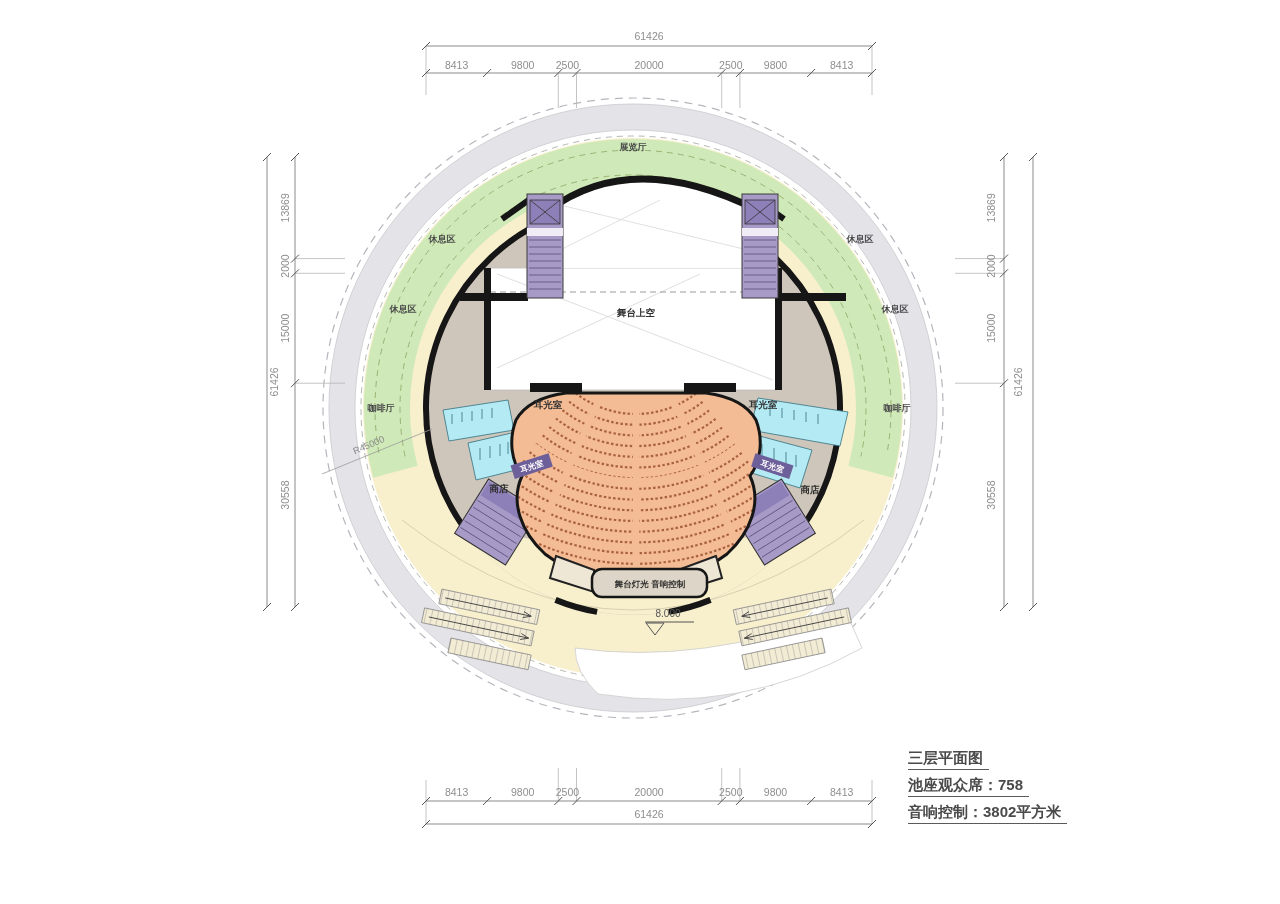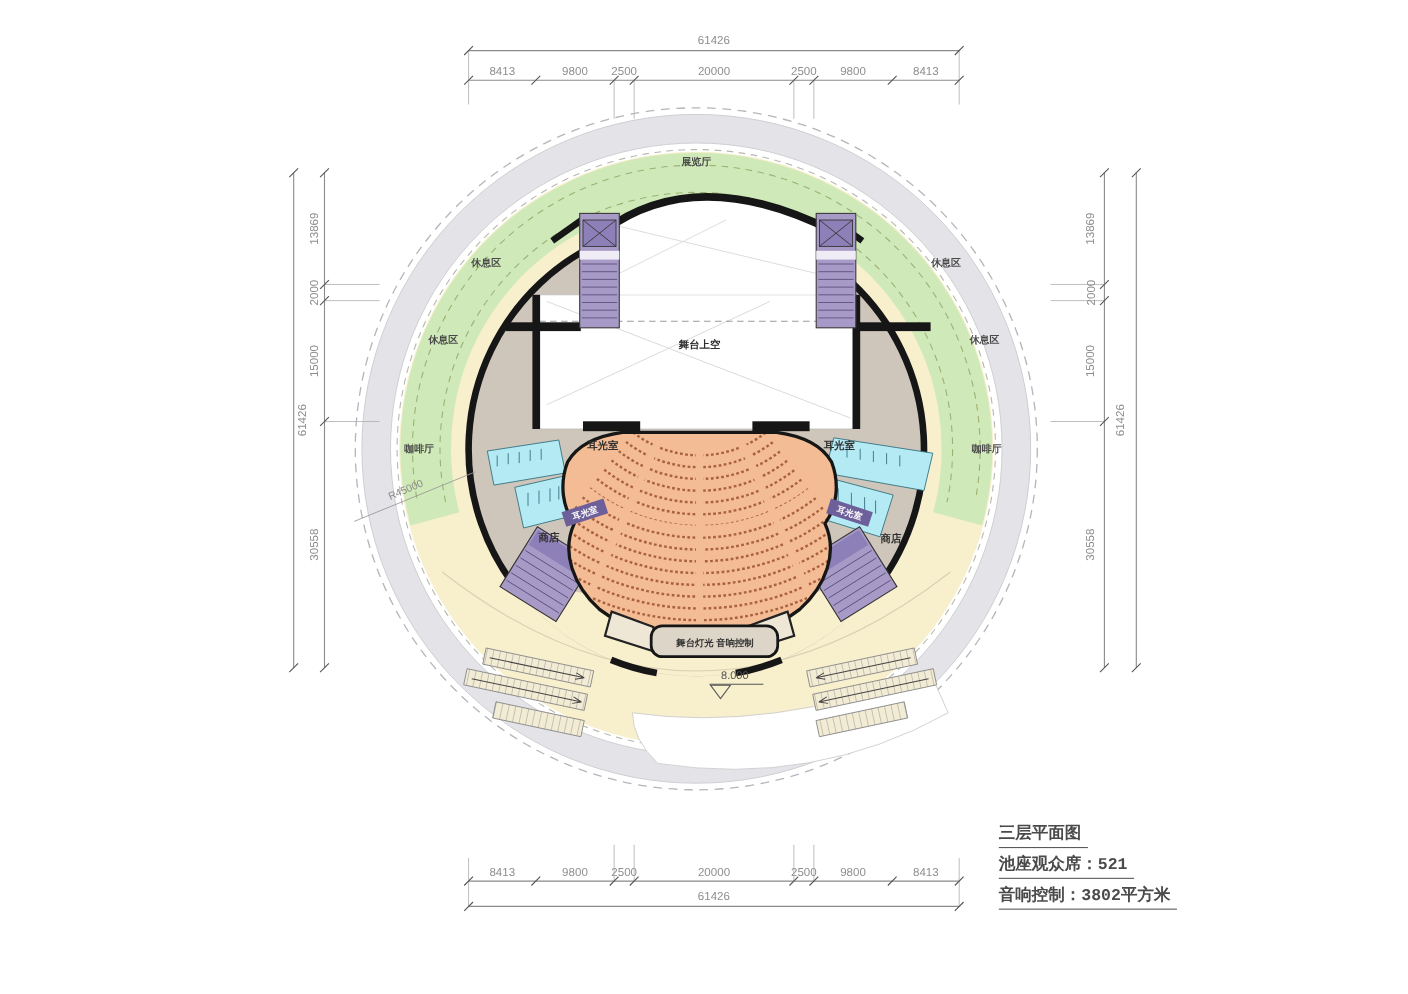--- a/index.html
+++ b/index.html
@@ -7,21 +7,21 @@
         font-family:"Liberation Sans", sans-serif;}
   svg{position:absolute;left:0;top:0;}
   svg text{font-family:"Liberation Sans", sans-serif;}
   .dimtxt{fill:#8e8e8e;font-size:10.5px;}
   .roomtxt{fill:#2f2f2f;font-size:9.5px;font-weight:bold;}
   .ringtxt{fill:#4a4a4a;font-size:9px;font-weight:bold;}
   .whitetag{fill:#ffffff;font-size:8px;font-weight:bold;}
   .title-block{position:absolute;left:908px;top:750px;color:#4a4a4a;font-size:15px;
                font-weight:bold;line-height:1;}
   .title-block .row{display:inline-block;border-bottom:1.5px solid #5a5a5a;
-               padding:0 6px 4px 0;margin-bottom:7px;white-space:nowrap;font-family:Liberation Mono, monospace;}
+               padding:0 6px 4px 0;margin-bottom:7px;white-space:nowrap;}
   .title-block div{clear:both;}
 </style>
 </head>
 <body>
 
 <div class="page">
 <svg width="1280" height="904" viewBox="0 0 1280 904">
   <defs>
     <clipPath id="seatClip">
       <path d="M566 393 L706 393 C728 396 747 404 756 420 C764 441 760 462 750 476 C762 502 751 532 727 554 C704 572 672 579 636 579 C600 579 568 572 545 554 C521 532 510 502 522 476 C512 462 508 441 516 420 C525 404 544 396 566 393 Z"></path>
@@ -233,16 +233,16 @@
   </g>
   <text x="1022" y="382" text-anchor="middle" transform="rotate(-90 1022 382)" class="dimtxt">61426</text>
   <text x="995" y="207.8" text-anchor="middle" transform="rotate(-90 995 207.8)" class="dimtxt">13869</text>
   <text x="995" y="266" text-anchor="middle" transform="rotate(-90 995 266)" class="dimtxt">2000</text>
   <text x="995" y="328.2" text-anchor="middle" transform="rotate(-90 995 328.2)" class="dimtxt">15000</text>
   <text x="995" y="495.1" text-anchor="middle" transform="rotate(-90 995 495.1)" class="dimtxt">30558</text>
 </svg>
 
 <div class="title-block">
   <div><span class="row">三层平面图</span></div>
-  <div><span class="row">池座观众席：521</span></div>
+  <div><span class="row">池座观众席：758</span></div>
   <div><span class="row">音响控制：3802平方米</span></div>
 </div>
 </div>
 
 </body></html>

